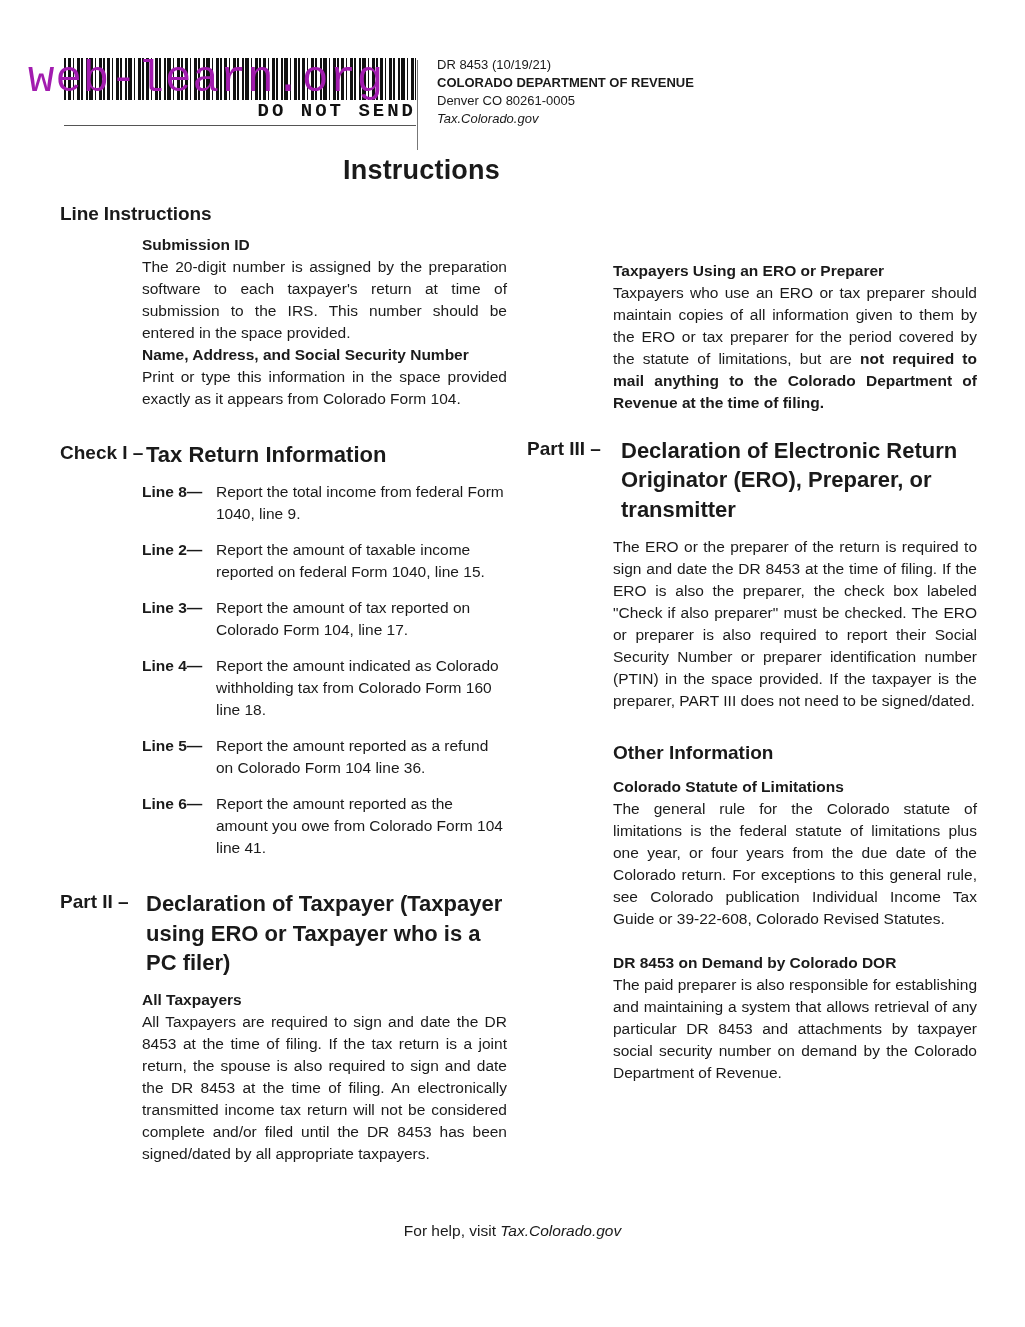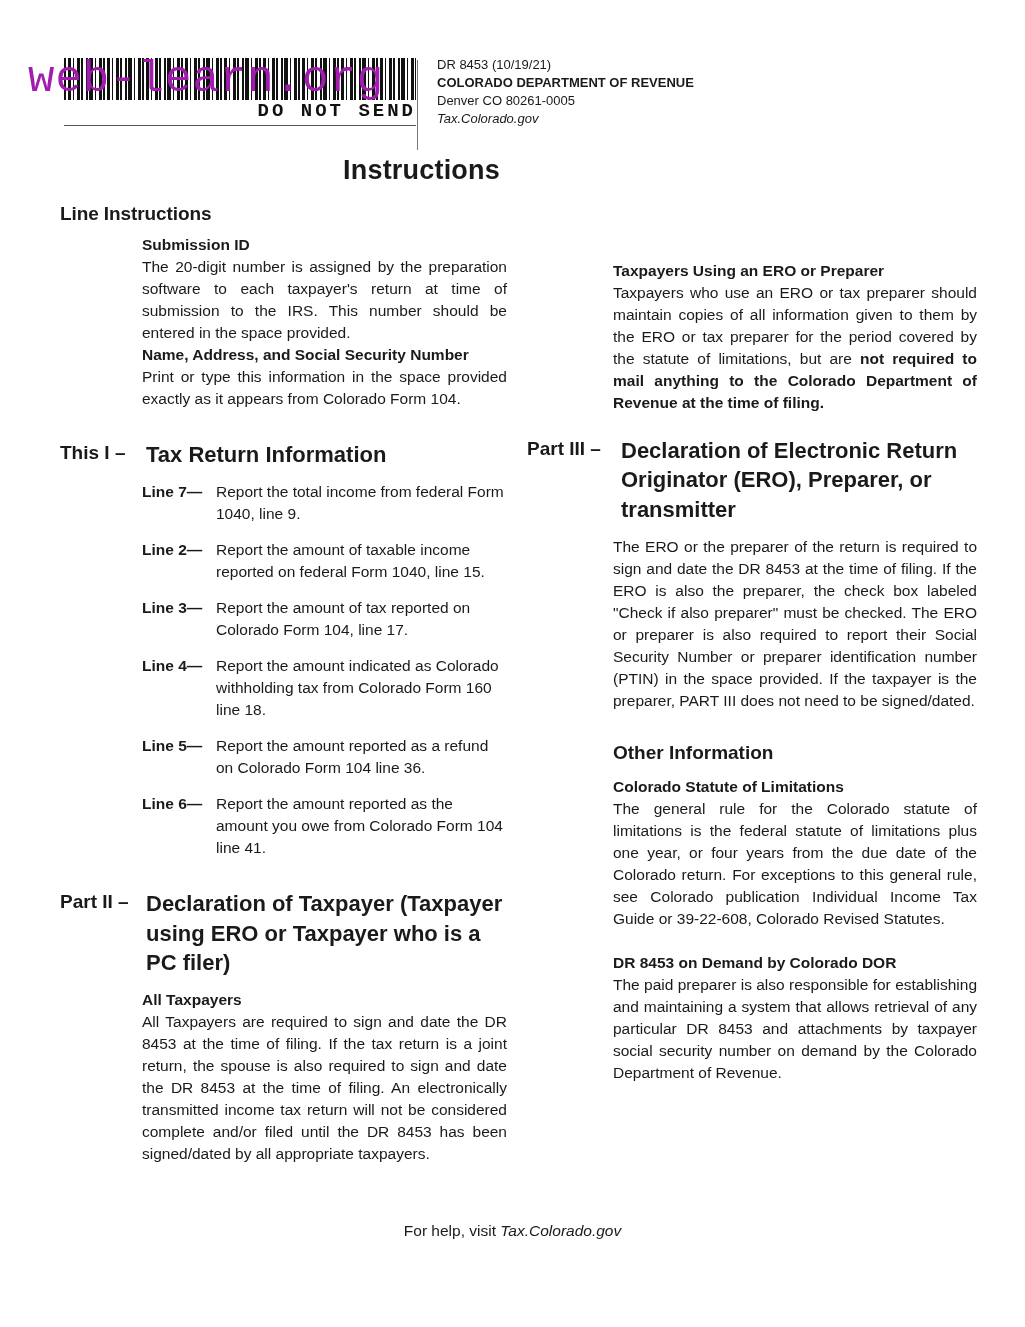--- a/index.html
+++ b/index.html
@@ -230,27 +230,27 @@
   <h2 class="section-head">Line Instructions</h2>
 
   <div class="indent">
     <div class="sub-head">Submission ID</div>
     <p class="body">The 20-digit number is assigned by the preparation software to each taxpayer's return at time of submission to the IRS. This number should be entered in the space provided.</p>
     <div class="sub-head">Name, Address, and Social Security Number</div>
     <p class="body">Print or type this information in the space provided exactly as it appears from Colorado Form 104.</p>
   </div>
 
   <div class="part-row part-left mt-30">
-    <div class="part-label">This I –</div>
+    <div class="part-label">Check I –</div>
     <div class="part-title">Tax Return Information</div>
   </div>
 
   <div class="indent mt-12">
     <div class="line-row">
-      <div class="line-key">Line 7—</div>
+      <div class="line-key">Line 8—</div>
       <div class="line-val">Report the total income from federal Form 1040, line 9.</div>
     </div>
     <div class="line-row">
       <div class="line-key">Line 2—</div>
       <div class="line-val">Report the amount of taxable income reported on federal Form 1040, line 15.</div>
     </div>
     <div class="line-row">
       <div class="line-key">Line 3—</div>
       <div class="line-val">Report the amount of tax reported on Colorado Form 104, line 17.</div>
     </div>

